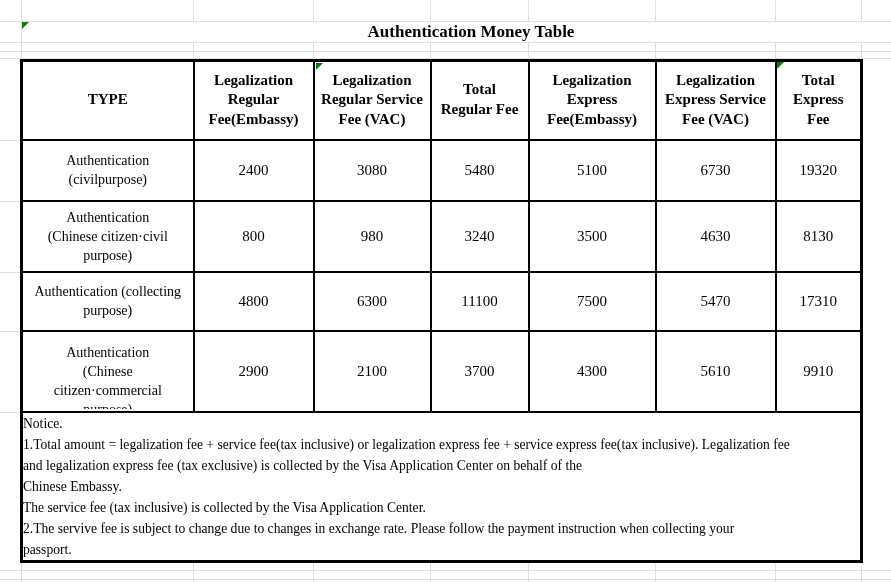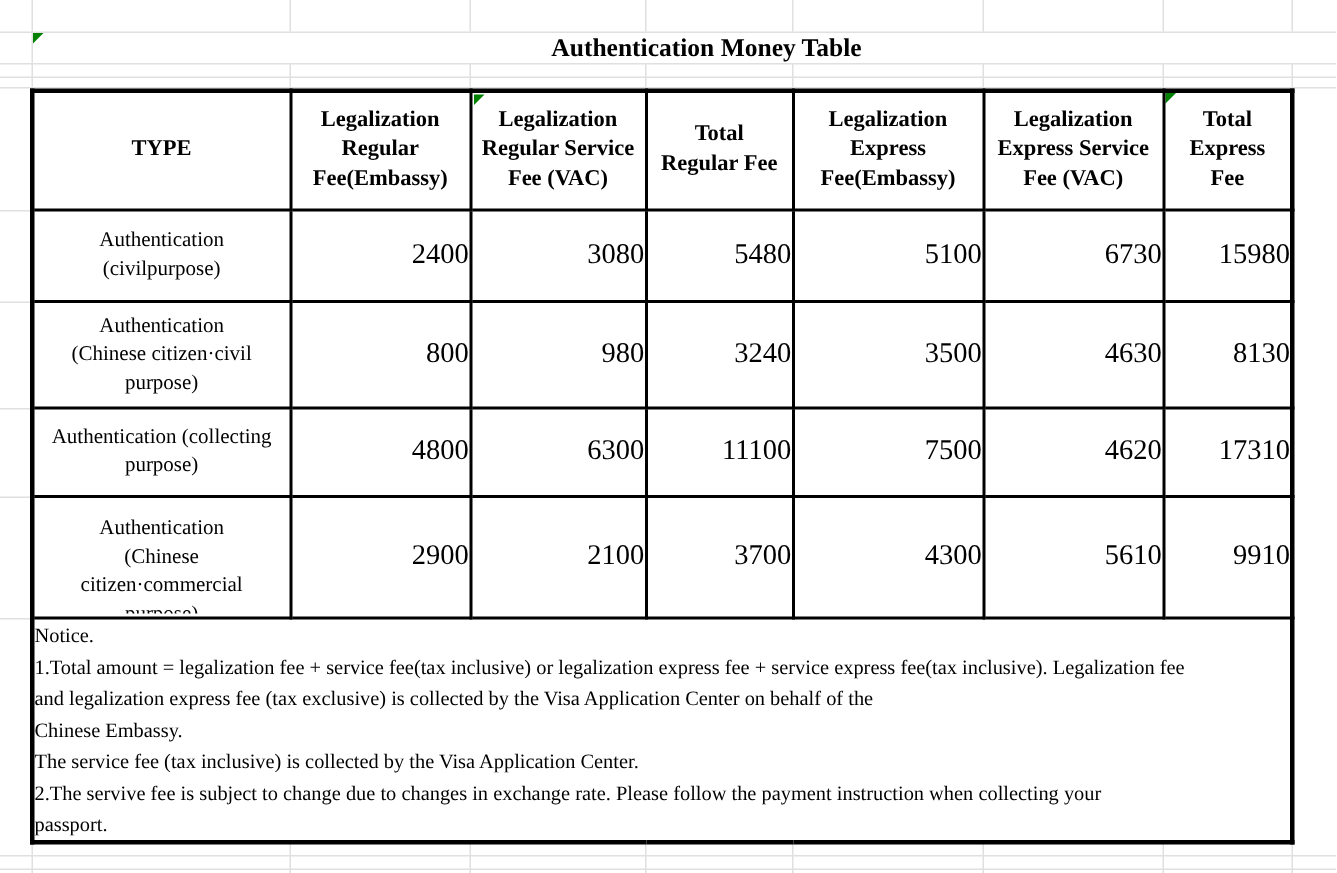--- a/index.html
+++ b/index.html
@@ -16,21 +16,21 @@
   
   .tri{position:absolute;width:0;height:0;border-top:7px solid #008000;border-right:7px solid transparent;}
   
   table.fee{position:absolute;left:20px;top:59px;border-collapse:collapse;table-layout:fixed;border:3px solid #000;}
   table.fee th,table.fee td{border:2px solid #000;overflow:hidden;padding:0;}
   th.hdr{font-weight:bold;font-size:15px;line-height:1.32;text-align:center;vertical-align:middle;white-space:pre-line;}
   td.type{font-size:14px;line-height:19px;text-align:center;vertical-align:middle;white-space:pre-line;}
   td.type-clip{font-size:14px;text-align:center;vertical-align:top;}
   td.type-clip .clipwrap{height:77px;overflow:hidden;box-sizing:border-box;padding-top:11px;
                          line-height:19px;white-space:pre-line;}
-  td.num{font-size:19px;text-align:right;vertical-align:middle;}
+  td.num{font-size:15px;text-align:center;vertical-align:middle;}
   td.notice{vertical-align:top;text-align:left;padding:1px 0 0 3px;}
   td.notice .nline{font-size:13.6px;line-height:21px;white-space:nowrap;}
 </style>
 </head>
 <body>
 
 <div class="canvas">
 
   <div class="gl gl-h" style="top:21px"></div>
   <div class="gl gl-h" style="top:42px"></div>
@@ -109,41 +109,41 @@
 Fee</th>
     </tr>
     <tr style="height:61px">
       <td class="type">Authentication
 (civilpurpose)</td>
       <td class="num">2400</td>
       <td class="num">3080</td>
       <td class="num">5480</td>
       <td class="num">5100</td>
       <td class="num">6730</td>
-      <td class="num">15980</td>
+      <td class="num">19320</td>
     </tr>
     <tr style="height:71px">
       <td class="type">Authentication
 (Chinese citizen·civil
 purpose)</td>
       <td class="num">800</td>
       <td class="num">980</td>
       <td class="num">3240</td>
       <td class="num">3500</td>
       <td class="num">4630</td>
       <td class="num">8130</td>
     </tr>
     <tr style="height:59px">
       <td class="type">Authentication (collecting
 purpose)</td>
       <td class="num">4800</td>
       <td class="num">6300</td>
       <td class="num">11100</td>
       <td class="num">7500</td>
-      <td class="num">4620</td>
+      <td class="num">5470</td>
       <td class="num">17310</td>
     </tr>
     <tr style="height:81px">
       <td class="type-clip">
         <div class="clipwrap">Authentication
 (Chinese
 citizen·commercial
 purpose)</div>
       </td>
       <td class="num">2900</td>

